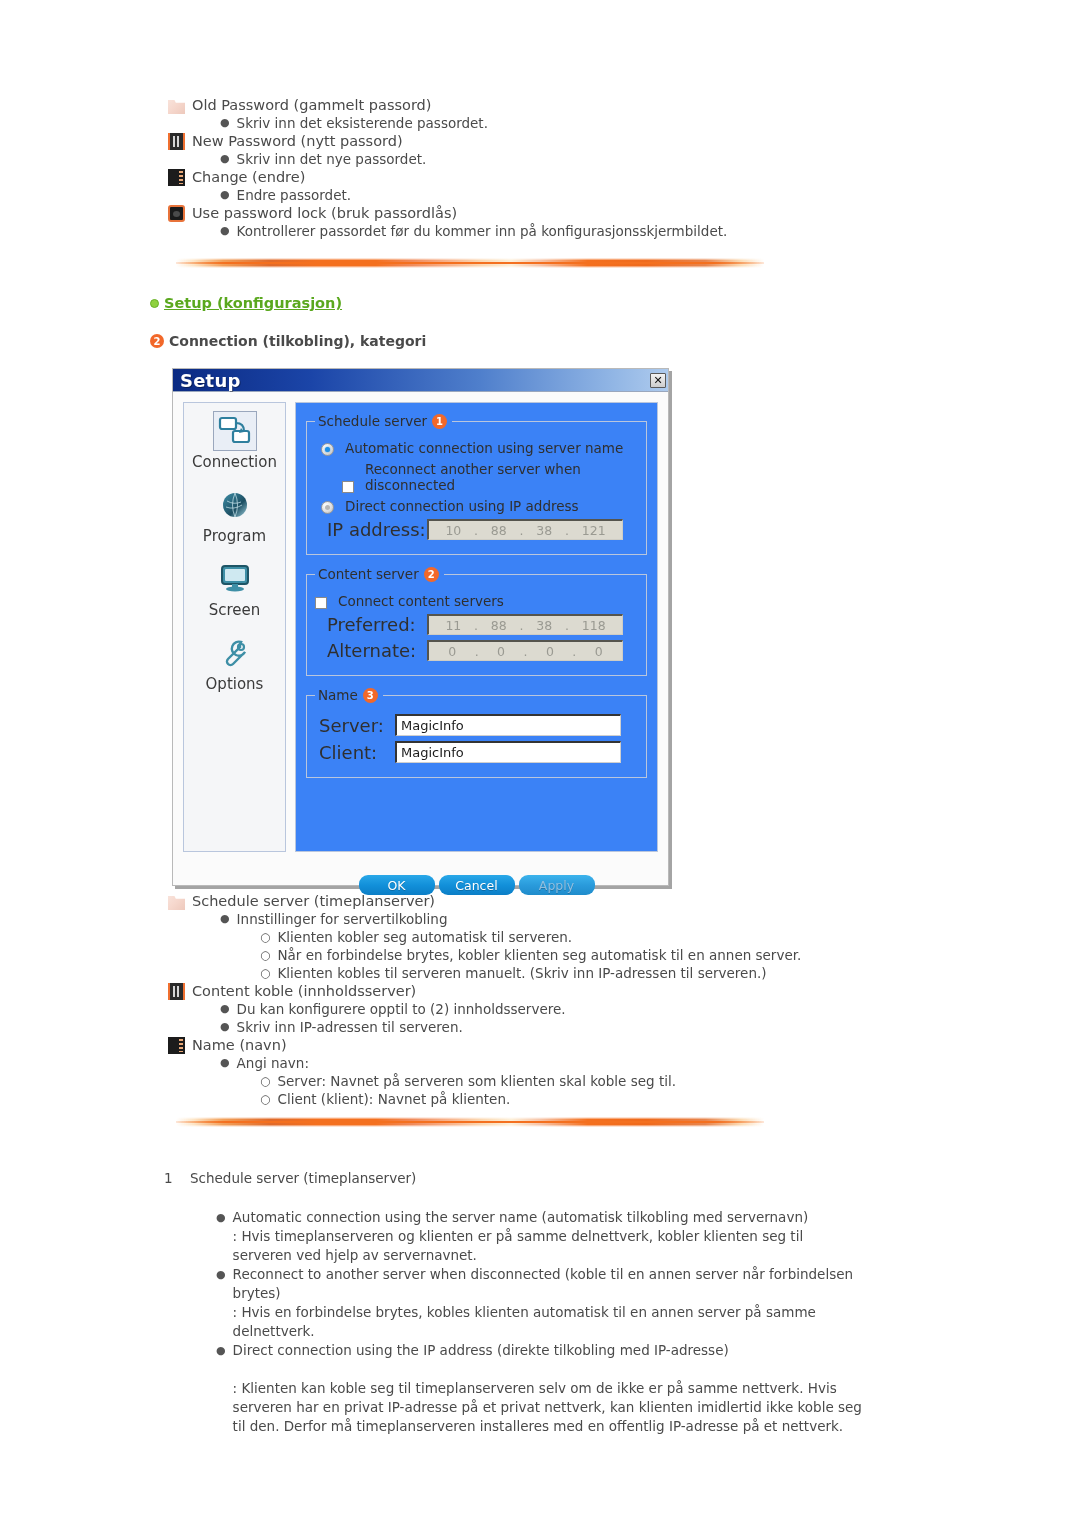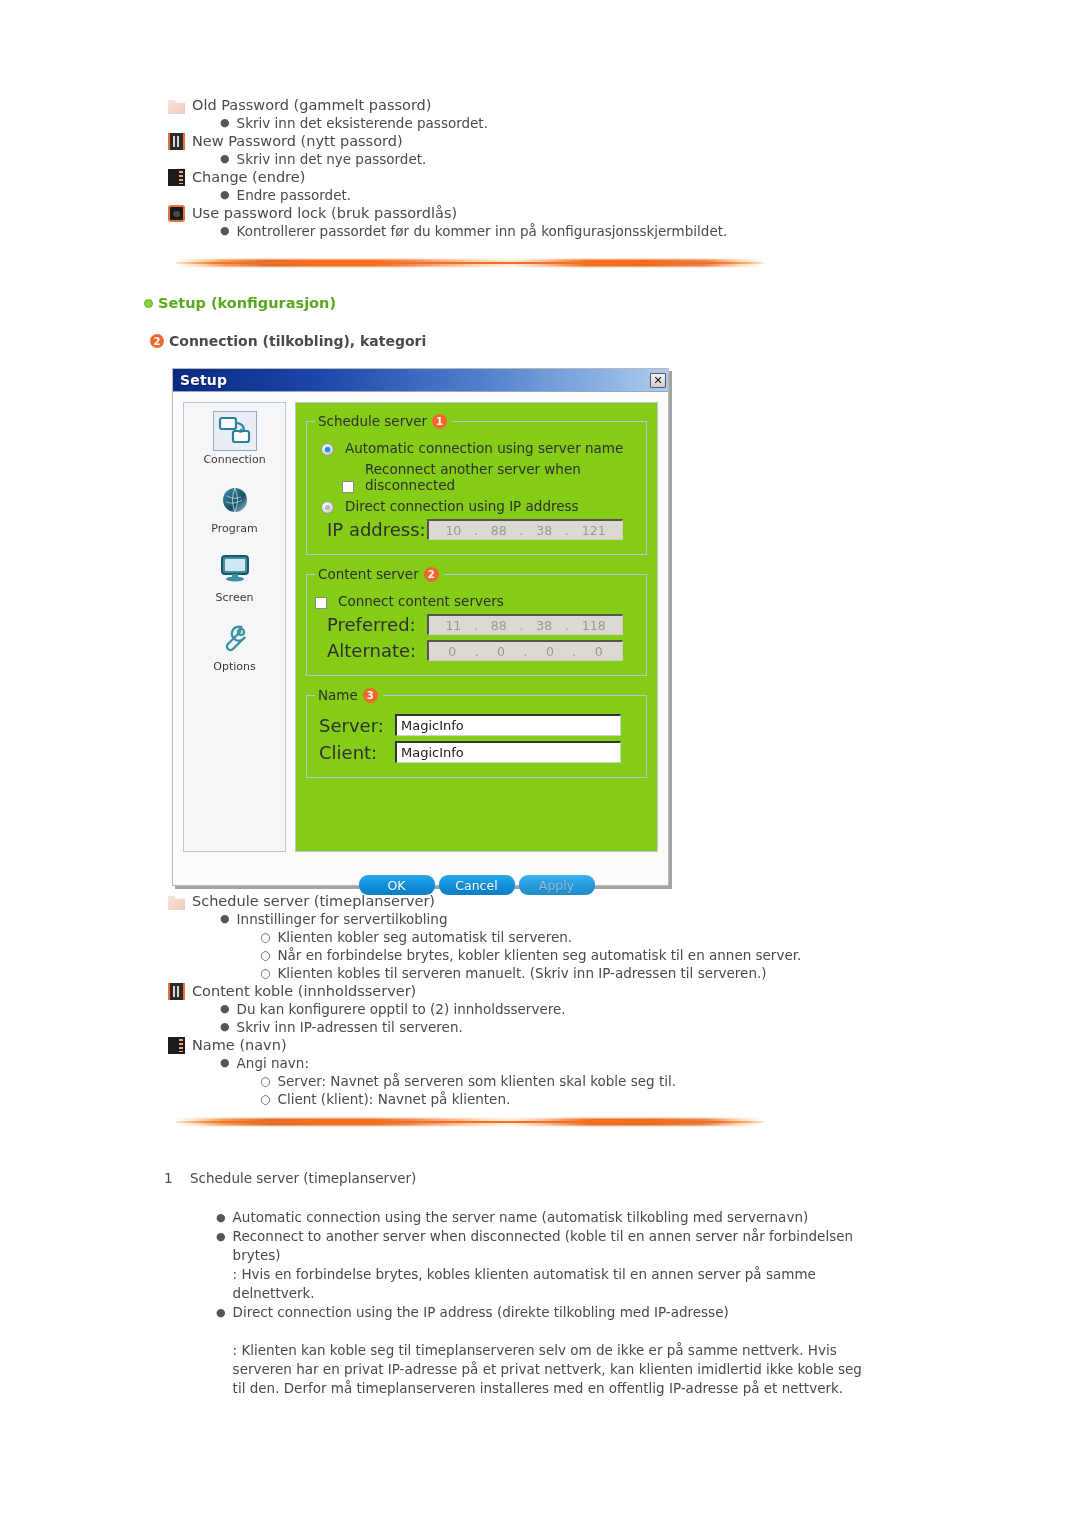--- a/index.html
+++ b/index.html
@@ -85,42 +85,42 @@
     border:1px solid #b9b9b9;
     box-shadow: 3px 3px 0 rgba(90,90,90,.55);
     font-family:"DejaVu Sans", sans-serif;
   }
   .titlebar {
     height:23px; display:flex; align-items:center; justify-content:space-between;
     padding:0 2px 0 7px;
     background:linear-gradient(90deg,#0b2a82 0%,#1b45a8 28%,#4f7fcc 62%,#8fb4e4 88%,#aecbee 100%);
     border-bottom:1px solid #9aa7bd;
   }
-  .titlebar .tt { color:#ffffff; font-size:14px; font-weight:bold; letter-spacing:.2px;
+  .titlebar .tt { color:#ffffff; font-size:18px; font-weight:bold; letter-spacing:.2px;
                   text-shadow:1px 1px 0 rgba(0,0,0,.35); }
   .close-btn {
     width:16px; height:15px; background:linear-gradient(180deg,#f3f3f3,#cdcdcd);
     border:1px solid #5a5a5a; border-radius:1px;
     display:flex; align-items:center; justify-content:center;
     font-size:11px; font-weight:bold; color:#111; line-height:1; cursor:pointer;
   }
 
   .dlg-body { display:flex; padding:10px 10px 0 10px; height:calc(100% - 24px); }
 
   .nav-panel {
     width:103px; flex:0 0 103px; background:#f5f6f8;
     border:1px solid #b9c6dd; padding-top:8px; height:450px;
   }
   .nav-item { display:flex; flex-direction:column; align-items:center; margin-bottom:14px; cursor:pointer; }
-  .nav-item .lbl { font-size:11px; color:#3a3a3a; margin-top:2px; }
+  .nav-item .lbl { font-size:15px; color:#3a3a3a; margin-top:2px; }
   .nav-item.sel .ico-box { border:1px solid #9aa7bd; background:#e9eef6; }
   .ico-box { width:44px; height:40px; display:flex; align-items:center; justify-content:center; }
 
   .content-panel {
-    flex:1; margin-left:9px; background:#84cc16;
+    flex:1; margin-left:9px; background:#3b82f6;
     border:1px solid #b9c6dd; height:450px; position:relative; padding:10px 10px 0 10px;
   }
 
   fieldset.grp {
     border:1px solid #b9c6dd; margin:0 0 11px 0; padding:6px 8px 9px 8px;
   }
   fieldset.grp legend {
     display:flex; align-items:center; gap:5px;
     font-size:13.5px; color:#2f2f2f; padding:0 5px 0 3px;
   }
@@ -216,21 +216,21 @@
       <span>Use password lock (bruk passordlås)</span>
     </div>
     <div class="doc-line lvl1">
       <span class="b-dot">●</span>
       <span>Kontrollerer passordet før du kommer inn på konfigurasjonsskjermbildet.</span>
     </div>
   </div>
 
   <div class="divider" style="position:absolute;left:176px;top:258px;width:588px;"></div>
 
-  <div class="h-green" style="position:absolute;left:144px;top:295px;">
+  <div class="h-green" style="position:absolute;left:150px;top:295px;text-decoration:underline;">
     <span class="dot-green"></span>
     <span>Setup (konfigurasjon)</span>
   </div>
 
   <div class="h-sub" style="position:absolute;left:150px;top:333px;">
     <span class="num-badge">2</span>
     <span>Connection (tilkobling), kategori</span>
   </div>
 
   <div class="dialog">
@@ -460,20 +460,21 @@
       <span class="n">1</span>
       <span>Schedule server (timeplanserver)</span>
     </div>
 
     <div style="height:22px"></div>
 
     <div class="para">
       <span class="bd">●</span>
       <span>
         <span>Automatic connection using the server name (automatisk tilkobling med servernavn)</span><br>
+        <span>: Hvis timeplanserveren og klienten er på samme delnettverk, kobler klienten seg til serveren ved hjelp av servernavnet.</span>
       </span>
     </div>
 
     <div class="para">
       <span class="bd">●</span>
       <span>
         <span>Reconnect to another server when disconnected (koble til en annen server når forbindelsen brytes)</span><br>
         <span>: Hvis en forbindelse brytes, kobles klienten automatisk til en annen server på samme delnettverk.</span>
       </span>
     </div>

